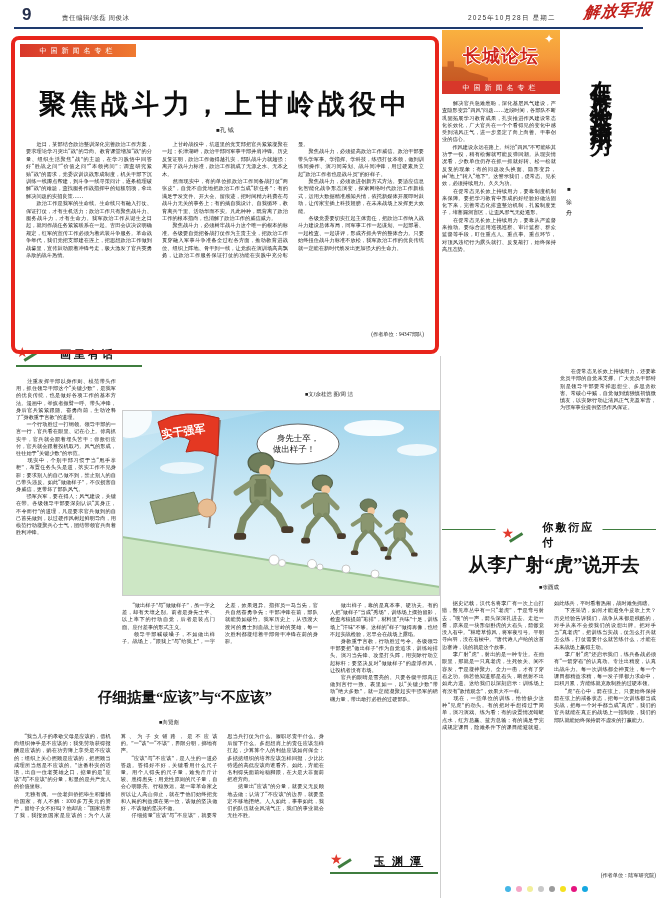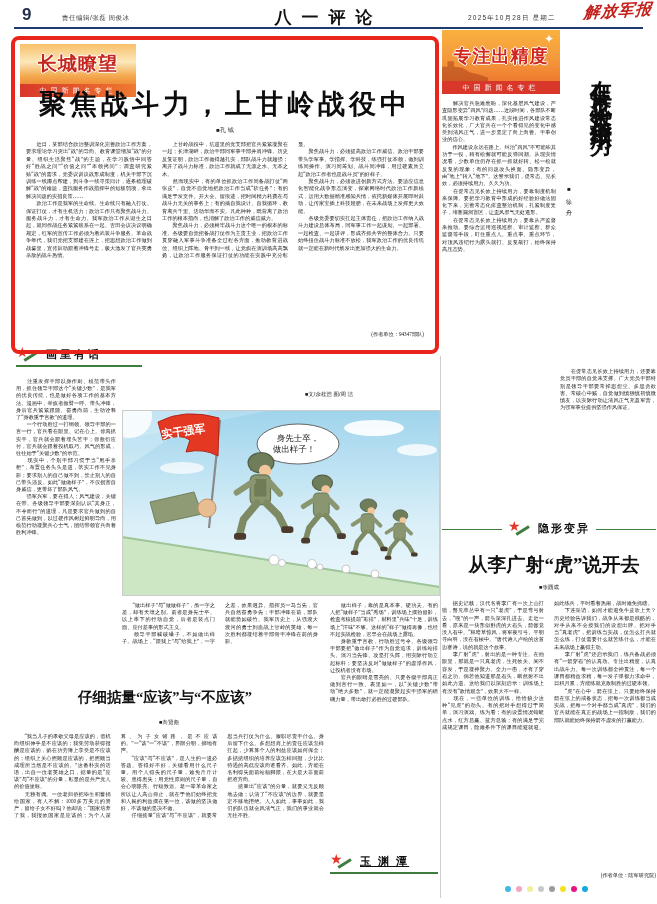--- a/index.html
+++ b/index.html
@@ -42,21 +42,21 @@
       font-family:"Liberation Serif", serif; white-space:pre-line; overflow:hidden; }
   .cols3 { column-count:3; column-gap:10px; }
   .cols2 { column-count:2; column-gap:10px; }
   .foot-unit { font-size:5.2px; color:#1b1b1b; text-align:right; font-family:"Liberation Serif", serif; }
 
   
   .sec-head { display:flex; align-items:flex-end; }
   .star-wrap { position:relative; width:20px; height:16px; }
   .star-glyph { position:absolute; left:0; top:-2px; font-size:14px; color:#e23b2e; }
   .star-slash { position:absolute; left:7px; top:9px; width:15px; height:2.5px; background:#3f7d3f; transform:rotate(-32deg); }
-  .sec-label { font-size:11px; font-weight:bold; color:#111; letter-spacing:3px; margin-left:10px; }
+  .sec-label { font-size:11px; font-weight:bold; color:#111; letter-spacing:3px; margin-left:24px; }
   .green-rule { height:1.5px; background:#3f7d3f; }
 
   
   .vert-title { writing-mode:vertical-rl; text-orientation:upright; font-size:22px; font-weight:bold;
       color:#0c0c0c; letter-spacing:5px; }
   .vert-byline { writing-mode:vertical-rl; text-orientation:upright; font-size:6px; color:#222; letter-spacing:2px; }
 
   .divider-v { width:1px; background:#cfcfcf; }
 
   
@@ -67,31 +67,27 @@
   .tanxun-line .line { position:absolute; left:0; right:0; top:7px; height:1px; background:#3f7d3f; }
   .tanxun-line .label { position:absolute; left:50%; transform:translateX(-50%); top:-2px; background:#fff; padding:0 6px; display:flex; align-items:center; }
 </style>
 </head>
 <body>
 
 <div id="paper">
 
   <div class="abs pagenum">9</div>
   <div class="abs editors">责任编辑/张磊 周俊冰</div>
-  <div class="abs edition-title">八一评论</div>
   <div class="abs date">2025年10月28日 星期二</div>
   <div class="abs masthead">解放军报</div>
   <div class="abs header-rule"></div>
 
   <div class="abs highlight-box"></div>
 
   <div class="abs col-logo" style="left:20px; top:44px; width:116px; height:53px;">
-    <div class="logo-top">
-      <span class="t">长城瞭望</span>
-    </div>
     <div class="logo-strip">中国新闻名专栏</div>
   </div>
 
   <div class="abs main-title">聚焦战斗力，上甘岭战役中</div>
   <div class="abs byline" style="left:15px; top:126px; width:420px;">■孔 钺</div>
   <div class="abs bodytext cols3" style="left:26px; top:141px; width:398px; height:188px;">　　近日，某部结合政治整训深化完善政治工作方案，要求理论学习突出“战”的导向、教育课堂增加“战”的分量、组织生活聚焦“战”的主题，在学习践悟中回答好“胜战之问”“价值之问”“本领拷问”；调查研究紧贴“战”的需求，党委议训议战形成制度，机关干部下沉训练一线蹲点帮建，到斗争一线寻策问计，逐条梳理破解“战”的难题，查找服务作战指挥中的短板弱项，拿出解决问题的实招良策……
 　　政治工作是我军的生命线。生命线只有融入打仗、保证打仗，才有生机活力；政治工作只有聚焦战斗力、服务战斗力，才有生命力。我军政治工作从诞生之日起，就同作战任务紧紧联系在一起。古田会议决议明确规定，红军的宣传工作必须为着武装斗争服务。革命战争年代，我们党把支部建在连上，把思想政治工作做到战壕里，宣传鼓动跟着冲锋号走，极大激发了官兵英勇杀敌的战斗热情。
 　　上甘岭战役中，坑道里的党支部把官兵紧紧凝聚在一起；长津湖畔，政治干部同军事干部并肩冲锋。历史反复证明，政治工作做得越扎实，部队战斗力就越强；离开了战斗力标准，政治工作就成了无源之水、无本之木。
 　　然而现实中，有的单位抓政治工作同备战打仗“两张皮”，自觉不自觉地把政治工作当成“软任务”；有的满足于发文件、开大会、留痕迹，把时间精力耗费在与战斗力无关的事务上；有的搞自我设计、自我循环，教育离兵千里、活动华而不实。凡此种种，既背离了政治工作的根本指向，也消解了政治工作的威信威力。
 　　聚焦战斗力，必须树牢战斗力这个唯一的根本的标准。各级要自觉把备战打仗作为主责主业，把政治工作贯穿融入军事斗争准备全过程各方面，推动教育进战位、组织上阵地、骨干到一线，让党旗在演训场高高飘扬，让政治工作服务保证打仗的功能在实践中充分彰显。
@@ -210,21 +206,21 @@
       <rect x="0.5" y="0.5" width="317" height="185" fill="none" stroke="#cccccc" stroke-width="1"></rect>
     </svg>
   </div>
 
   <div class="abs bodytext cols2" style="left:122px; top:602px; width:196px; height:84px; line-height:7.2px;">　　“做出样子”与“做做样子”，虽一字之差，却有天壤之别。前者是身先士卒、以上率下的行动自觉，后者是装点门面、应付差事的形式主义。
 　　领导干部喊破嗓子，不如做出样子。战场上，“跟我上”与“给我上”，一字之差，效果迥异。指挥员一马当先，官兵自然奋勇争先；干部冲锋在前，部队就能势如破竹。我军历史上，从强渡大渡河的勇士到血战上甘岭的英雄，每一次胜利都凝结着干部骨干冲锋在前的身影。</div>
   <div class="abs bodytext" style="left:330px; top:602px; width:108px; height:246px; line-height:7.2px;">　　做出样子，靠的是真本事、硬功夫。有的人把“做样子”当成“秀场”，训练场上摆拍留影，检查考核提前“彩排”，材料里“兵味”十足，训练场上“汗味”不够。这样的“样子”做得再像，也经不起实战检验，迟早会在战场上露馅。
 　　身教重于言教，行动胜过号令。各级领导干部要把“做出样子”作为自觉追求，训练站排头、演习当先锋、攻坚打头阵，用实际行动立起标杆；要坚决反对“做做样子”的虚浮作风，让投机者没有市场。
 　　官兵的眼睛是雪亮的。只要各级干部真正做到言行一致、表里如一，以“关键少数”带动“绝大多数”，就一定能凝聚起实干强军的磅礴力量，带出敢打必胜的过硬部队。</div>
 
-  <div class="abs sub-headline" style="left:10px; top:688px; width:310px; font-size:14.5px;">仔细掂量“应该”与“不应该”</div>
+  <div class="abs sub-headline" style="left:30px; top:688px; width:310px; font-size:14.5px;">仔细掂量“应该”与“不应该”</div>
   <div class="abs byline" style="left:14px; top:719px; width:310px; font-size:5.5px;">■向贤彪</div>
   <div class="abs bodytext cols3" style="left:14px; top:733px; width:310px; height:166px; line-height:7.2px;">　　“我当儿子的孝敬父母是应该的，借机向组织伸手是不应该的；我凭劳动获得报酬是应该的，躺在功劳簿上享受是不应该的；组织上关心照顾是应该的，把照顾当成理所当然是不应该的。”这番朴实的话语，出自一位老英雄之口，掂量的是“应该”与“不应该”的分量，彰显的是共产党人的价值坐标。
 　　无独有偶。一位老归侨把毕生积蓄捐给国家，有人不解：1000多万美元的资产，留给子女不好吗？他却说：“国家培养了我，我报效国家是应该的；为个人谋算、为子女铺路，是不应该的。”一“该”一“不该”，界限分明，掷地有声。
 　　“应该”与“不应该”，是人生的一道必答题。答得好不好，关键看用什么尺子量。用个人得失的尺子量，难免斤斤计较、患得患失；用党性原则的尺子量，自会心明眼亮、行稳致远。老一辈革命家之所以让人高山仰止，就在于他们始终把党和人民的利益摆在第一位，该做的坚决做好，不该做的坚决不做。
 　　仔细掂量“应该”与“不应该”，就要常思当兵打仗为什么、履职尽责干什么、身后留下什么。多想想肩上的责任应该怎样扛起，少算算个人的利益应该如何保全；多掂掂组织的培养应该怎样回报，少比比待遇的高低应该向谁看齐。如此，方能在名利得失面前站稳脚跟，在大是大非面前把准方向。
 　　掂量出“应该”的分量，就要义无反顾地去做；认清了“不应该”的边界，就要坚定不移地拒绝。人人如此，事事如此，我们的队伍就会风清气正，我们的事业就会无往不胜。</div>
 
   <div class="abs" style="left:330px; top:853px; width:108px;">
     <div class="sec-head">
       <span class="star-wrap">
@@ -235,41 +231,41 @@
     </div>
     <div class="green-rule" style="margin-top:3px;"></div>
   </div>
 
   <div class="abs divider-v" style="left:440px; top:356px; height:542px;"></div>
 
   <div class="abs col-logo" style="left:442px; top:30px; width:118px; height:64px;">
     <div class="logo-top" style="height:51px; background:linear-gradient(180deg,#f9b13f 0%,#f59a3c 55%,#ef7a30 100%);">
       <span class="wall-sil"></span>
       <span class="sparkle">✦</span>
-      <span class="t" style="font-size:18px; color:#d0261c;">专注出精度</span>
+      <span class="t" style="font-size:18px; color:#d0261c;">长城论坛</span>
     </div>
     <div class="logo-strip" style="background:#d8372a;">中国新闻名专栏</div>
   </div>
 
   <div class="abs bodytext" style="left:442px; top:100px; width:114px; height:420px; line-height:7.3px;">　　解决官兵急难愁盼，深化基层风气建设，严查隐形变异“四风”问题……近段时间，各部队不断巩固拓展学习教育成果，扎实推进作风建设常态化长效化，广大官兵在一个个看得见的变化中感受到清风正气，进一步坚定了向上向善、干事创业的信心。
 　　作风建设永远在路上。纠治“四风”不可能毕其功于一役，稍有松懈就可能反弹回潮。从现实情况看，少数单位仍存在抓一抓就好转、松一松就反复的现象；有的问题改头换面、隐形变异，由“地上”转入“地下”。这警示我们，促常态、见长效，必须持续用力、久久为功。
 　　在促常态见长效上持续用力，要靠制度机制来保障。要把学习教育中形成的好经验好做法固化下来，完善常态化排查整治机制，扎紧制度笼子，堵塞漏洞盲区，让歪风邪气无处遁形。
 　　在促常态见长效上持续用力，要靠从严监督来推动。要综合运用巡视巡察、审计监察、群众监督等手段，盯住重点人、重点事、重点环节，对顶风违纪行为露头就打、反复敲打，始终保持高压态势。</div>
   <div class="abs vert-title" style="left:586px; top:62px; height:306px;">在促常态见长效上持续用力</div>
   <div class="abs vert-byline" style="left:564px; top:186px; height:60px;">■徐 舟</div>
   <div class="abs bodytext" style="left:560px; top:368px; width:96px; height:152px; line-height:7.3px;">　　在促常态见长效上持续用力，还要靠党员干部的自觉来支撑。广大党员干部特别是领导干部要常掸思想尘、多思贪欲害、常破心中贼，自觉做到慎独慎初慎微慎友，以实际行动让清风正气充盈军营，为强军事业提供坚强作风保证。</div>
 
   <div class="abs tanxun-line" style="left:442px; top:522px; width:214px;">
     <div class="line"></div>
     <div class="label">
       <span class="star-wrap">
           <span class="star-glyph">★</span>
           <span class="star-slash"></span>
         </span>
-      <span class="sec-label" style="letter-spacing:2px;">隐形变异</span>
+      <span class="sec-label" style="letter-spacing:2px;">你敷衍应付</span>
     </div>
   </div>
   <div class="abs sub-headline" style="left:442px; top:552px; width:224px; font-size:19px;">从李广射“虎”说开去</div>
   <div class="abs byline" style="left:442px; top:584px; width:214px; font-size:5.5px;">■张西成</div>
   <div class="abs bodytext cols2" style="left:442px; top:600px; width:214px; height:270px; line-height:7.3px;">　　据史记载，汉代名将李广有一次上山打猎，瞥见草丛中有一只“老虎”，于是弯弓射去，“嗖”的一声，箭头深深扎进去。走近一看，原来是一块形似卧虎的大石头，箭镞竟没入石中。“林暗草惊风，将军夜引弓。平明寻白羽，没在石棱中。”唐代诗人卢纶的这首边塞诗，说的就是这个故事。
 　　李广射“虎”，射出的是一种专注。在他眼里，那就是一只真老虎，生死攸关、间不容发，于是凝神聚力、全力一击，才有了穿石之功。倘若他知道那是石头，断然射不出如此力道。这给我们以深刻启示：训练场上有没有“敌情观念”，效果大不一样。
 　　现在，一些单位的训练，恰恰缺少这种“见虎”的劲头。有的把对手想得过于简单，演习演戏、练为看；有的设置情况蜻蜓点水，红方总赢、蓝方总输；有的满足于完成规定课目，险难条件下的课目能避就避。如此练兵，平时看着热闹，战时难免抓瞎。
 　　下连采访，如何才能避免牛皮吹上天？历史经验告诉我们，战争从来都是残酷的，对手从来不会按我们的设想出牌。把对手当“真老虎”，把训练当实战，仗怎么打兵就怎么练，打仗需要什么就苦练什么，才能在未来战场上赢得主动。
 　　李广射“虎”还启示我们，练兵备战必须有“一箭穿石”的认真劲。专注出精度，认真出战斗力。每一次训练都全神贯注，每一个课目都精益求精，每一发子弹都力求命中，日积月累，方能练就克敌制胜的过硬本领。
 　　“虎”在心中，箭在弦上。只要始终保持箭在弦上的戒备状态，把每一次训练都当成实战，把每一个对手都当成“真虎”，我们的官兵就能在真正的战场上一招制敌，我们的部队就能始终保持箭不虚发的打赢能力。</div>

